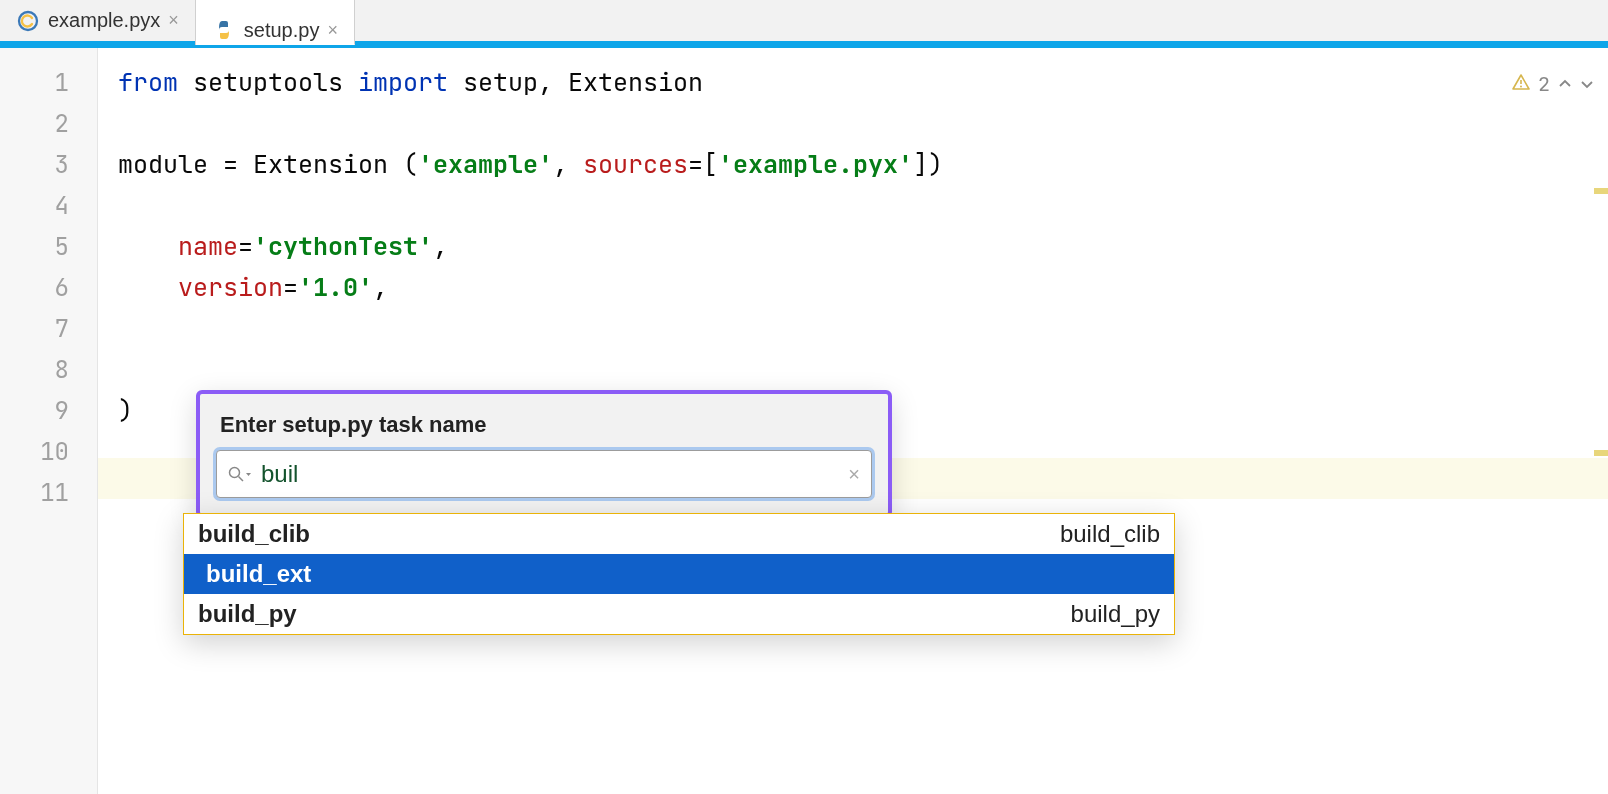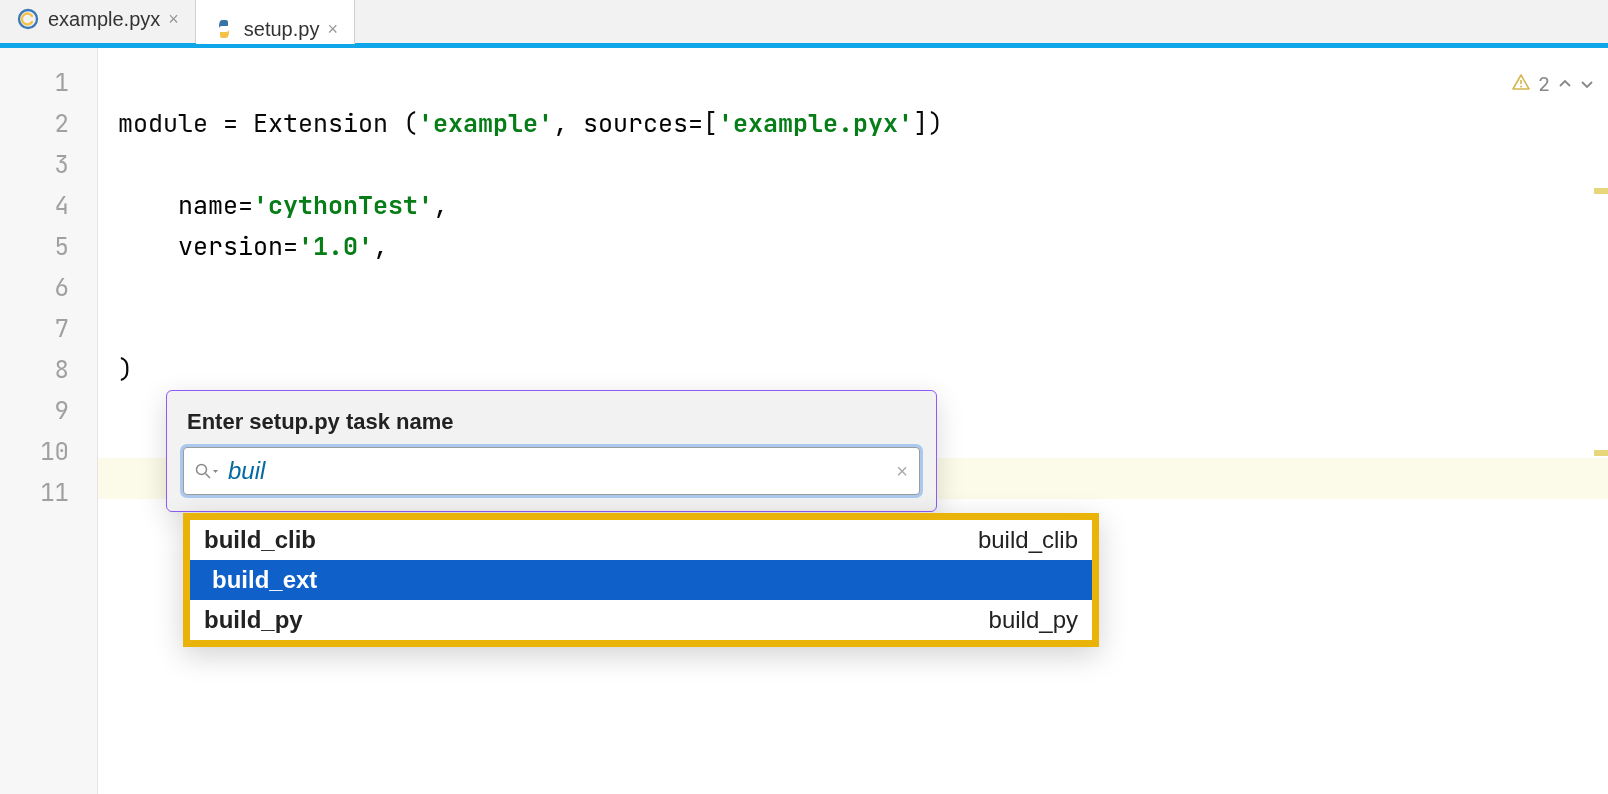--- a/index.html
+++ b/index.html
@@ -10,24 +10,24 @@
   body {
     font-family: -apple-system, BlinkMacSystemFont, "Segoe UI", sans-serif;
     background: #fff;
     width: 1608px;
     height: 794px;
     overflow: hidden;
     position: relative;
   }
   .tab-bar {
     display: flex;
-    align-items: flex-end;
+    align-items: center;
     height: 48px;
     background: #f2f2f2;
-    border-bottom: 5px solid #0ea5e9;
+    border-bottom: 7px solid #0ea5e9;
   }
   .tab {
     display: flex;
     align-items: center;
     padding: 0 16px;
     height: 48px;
     gap: 8px;
     font-size: 20px;
     color: #333;
     border-right: 1px solid #d0d0d0;
@@ -79,21 +79,21 @@
     font-size: 25px;
     line-height: 41px;
     position: relative;
   }
   .code-line {
     white-space: pre;
     height: 41px;
   }
   .kw { color: #0033b3; }
   .str { color: #067d17; font-weight: 600; }
-  .param { color: #000000; }
+  .param { color: #b91c1c; }
   .plain { color: #080808; }
   .inspector {
     position: absolute;
     top: 16px;
     right: 14px;
     display: flex;
     align-items: center;
     gap: 8px;
     color: #888;
     font-size: 20px;
@@ -110,25 +110,25 @@
   }
   .marker {
     position: absolute;
     right: 0;
     width: 14px;
     height: 6px;
     background: #e8d67b;
   }
   .popup {
     position: absolute;
-    left: 166px;
+    left: 196px;
     top: 390px;
-    width: 771px;
+    width: 696px;
     background: #f2f2f2;
-    border: 1px solid #8b5cf6;
+    border: 4px solid #8b5cf6;
     border-radius: 6px;
     box-shadow: 0 8px 28px rgba(0,0,0,0.15);
     z-index: 10;
   }
   .popup-title {
     font-size: 22px;
     font-weight: 700;
     color: #222;
     padding: 18px 20px 12px 20px;
   }
@@ -141,22 +141,21 @@
     height: 48px;
     border: 1px solid #9c9c9c;
     border-radius: 4px;
     box-shadow: 0 0 0 3px rgba(100, 160, 235, 0.5);
     padding-left: 44px;
     padding-right: 36px;
     font-size: 24px;
     font-family: -apple-system, BlinkMacSystemFont, "Segoe UI", sans-serif;
     outline: none;
     background: #fff;
-    color: #0369a1;
-    font-style: italic;
+    color: #14532d;
   }
   .popup-search-icon {
     position: absolute;
     left: 12px;
     top: 50%;
     transform: translateY(-50%);
     color: #888;
     font-size: 18px;
     display: flex;
     align-items: center;
@@ -168,23 +167,23 @@
     top: 50%;
     transform: translateY(-50%);
     color: #aaa;
     font-size: 20px;
     cursor: pointer;
   }
   .suggestions {
     position: absolute;
     left: 183px;
     top: 513px;
-    width: 916px;
+    width: 992px;
     background: #fff;
-    border: 7px solid #eab308;
+    border: 1px solid #eab308;
     box-shadow: 0 8px 28px rgba(0,0,0,0.18);
     z-index: 11;
   }
   .suggestion-item {
     display: flex;
     justify-content: space-between;
     align-items: center;
     padding: 6px 14px;
     font-size: 24px;
     font-family: -apple-system, BlinkMacSystemFont, "Segoe UI", sans-serif;
@@ -260,20 +259,21 @@
     <div class="ln">6</div>
     <div class="ln">7</div>
     <div class="ln">8</div>
     <div class="ln">9</div>
     <div class="ln">10</div>
     <div class="ln">11</div>
   </div>
   <div class="code-area">
     <div class="highlight-line" style="top:410px;"></div>
 
+    <div class="code-line"><span class="kw">from</span><span class="plain"> </span><span class="plain">setuptools</span><span class="plain"> </span><span class="kw">import</span><span class="plain"> </span><span class="plain">setup, Extension</span></div>
     <div class="code-line"></div>
     <div class="code-line"><span class="plain">module = Extension (</span><span class="str">'example'</span><span class="plain">, </span><span class="param">sources</span><span class="plain">=[</span><span class="str">'example.pyx'</span><span class="plain">])</span></div>
     <div class="code-line"></div>
     <div class="code-line">    <span class="param">name</span><span class="plain">=</span><span class="str">'cythonTest'</span><span class="plain">,</span></div>
     <div class="code-line">    <span class="param">version</span><span class="plain">=</span><span class="str">'1.0'</span><span class="plain">,</span></div>
     <div class="code-line"></div>
     <div class="code-line"></div>
     <div class="code-line"><span class="plain">)</span></div>
     <div class="code-line" style="position:relative;z-index:1;"></div>
 

